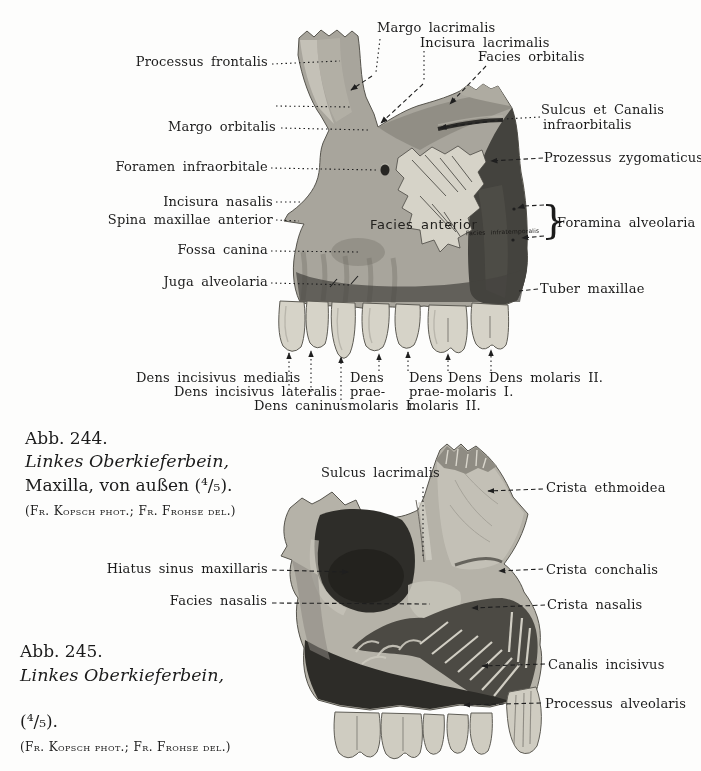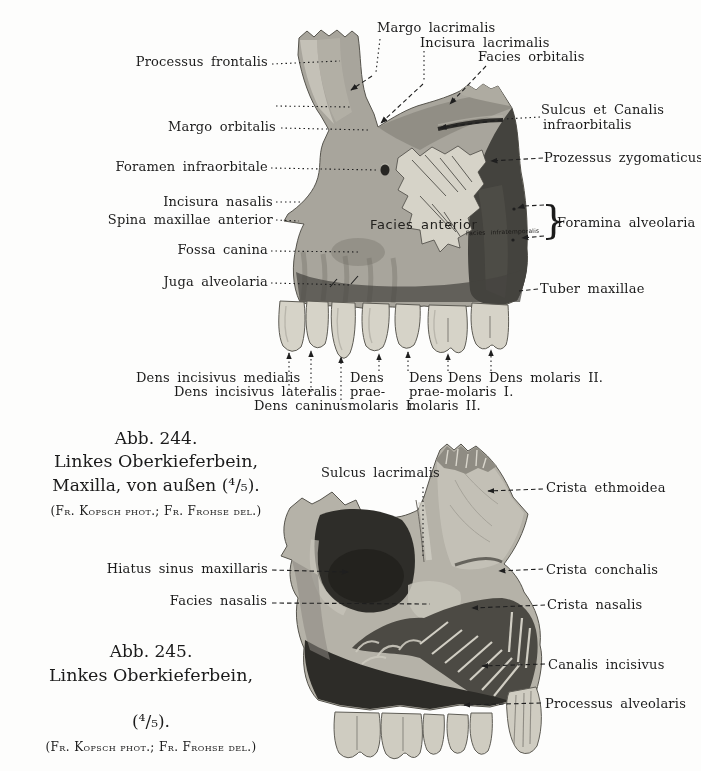--- a/index.html
+++ b/index.html
@@ -9,23 +9,23 @@
   }
   svg.art{position:absolute;left:0;top:0;}
   .lbl{
     position:absolute;font-size:13px;line-height:14px;letter-spacing:.2px;
     word-spacing:3px;white-space:nowrap;
   }
   .ra{text-align:left;}
   .onbone{font-family:"DejaVu Sans", sans-serif;font-size:13px;letter-spacing:.6px;color:#22211e;}
   .onbone-tiny{font-family:"DejaVu Sans", sans-serif;font-size:6px;letter-spacing:.2px;color:#181715;transform:rotate(-2deg);}
   .brace{position:absolute;font-size:40px;line-height:42px;font-family:"DejaVu Serif",serif;}
-  .cap{position:absolute;text-align:center;white-space:nowrap;}
+  .cap{position:absolute;white-space:nowrap;}
   .capnum{font-size:17px;}
-  .captitle{font-size:17.5px;}
+  .captitle{font-size:17.5px;font-style:italic;}
   .capsub{font-size:17px;}
   .credit{font-size:12px;font-variant:small-caps;letter-spacing:.4px;}
 </style>
 </head>
 <body>
 
 <div class="page">
 
   <svg class="art" width="701" height="771" viewBox="0 0 701 771">
     <defs>

